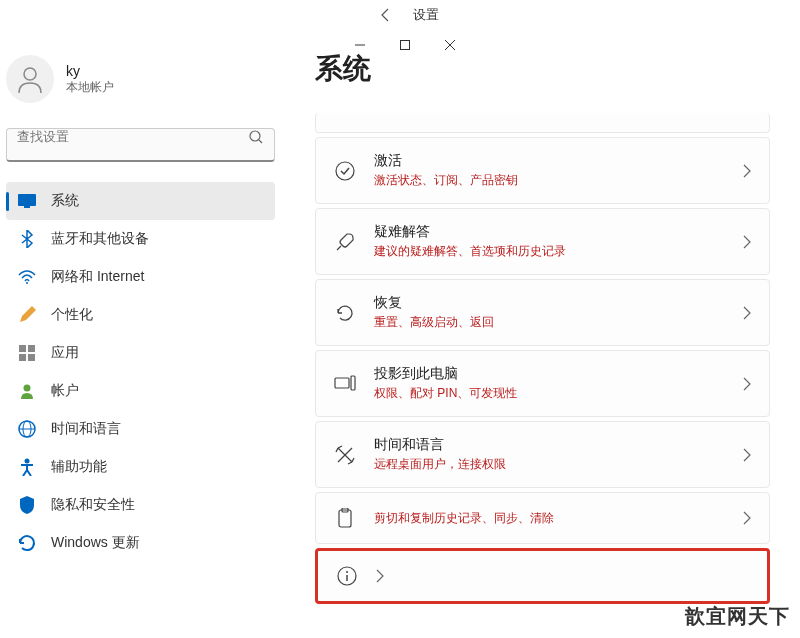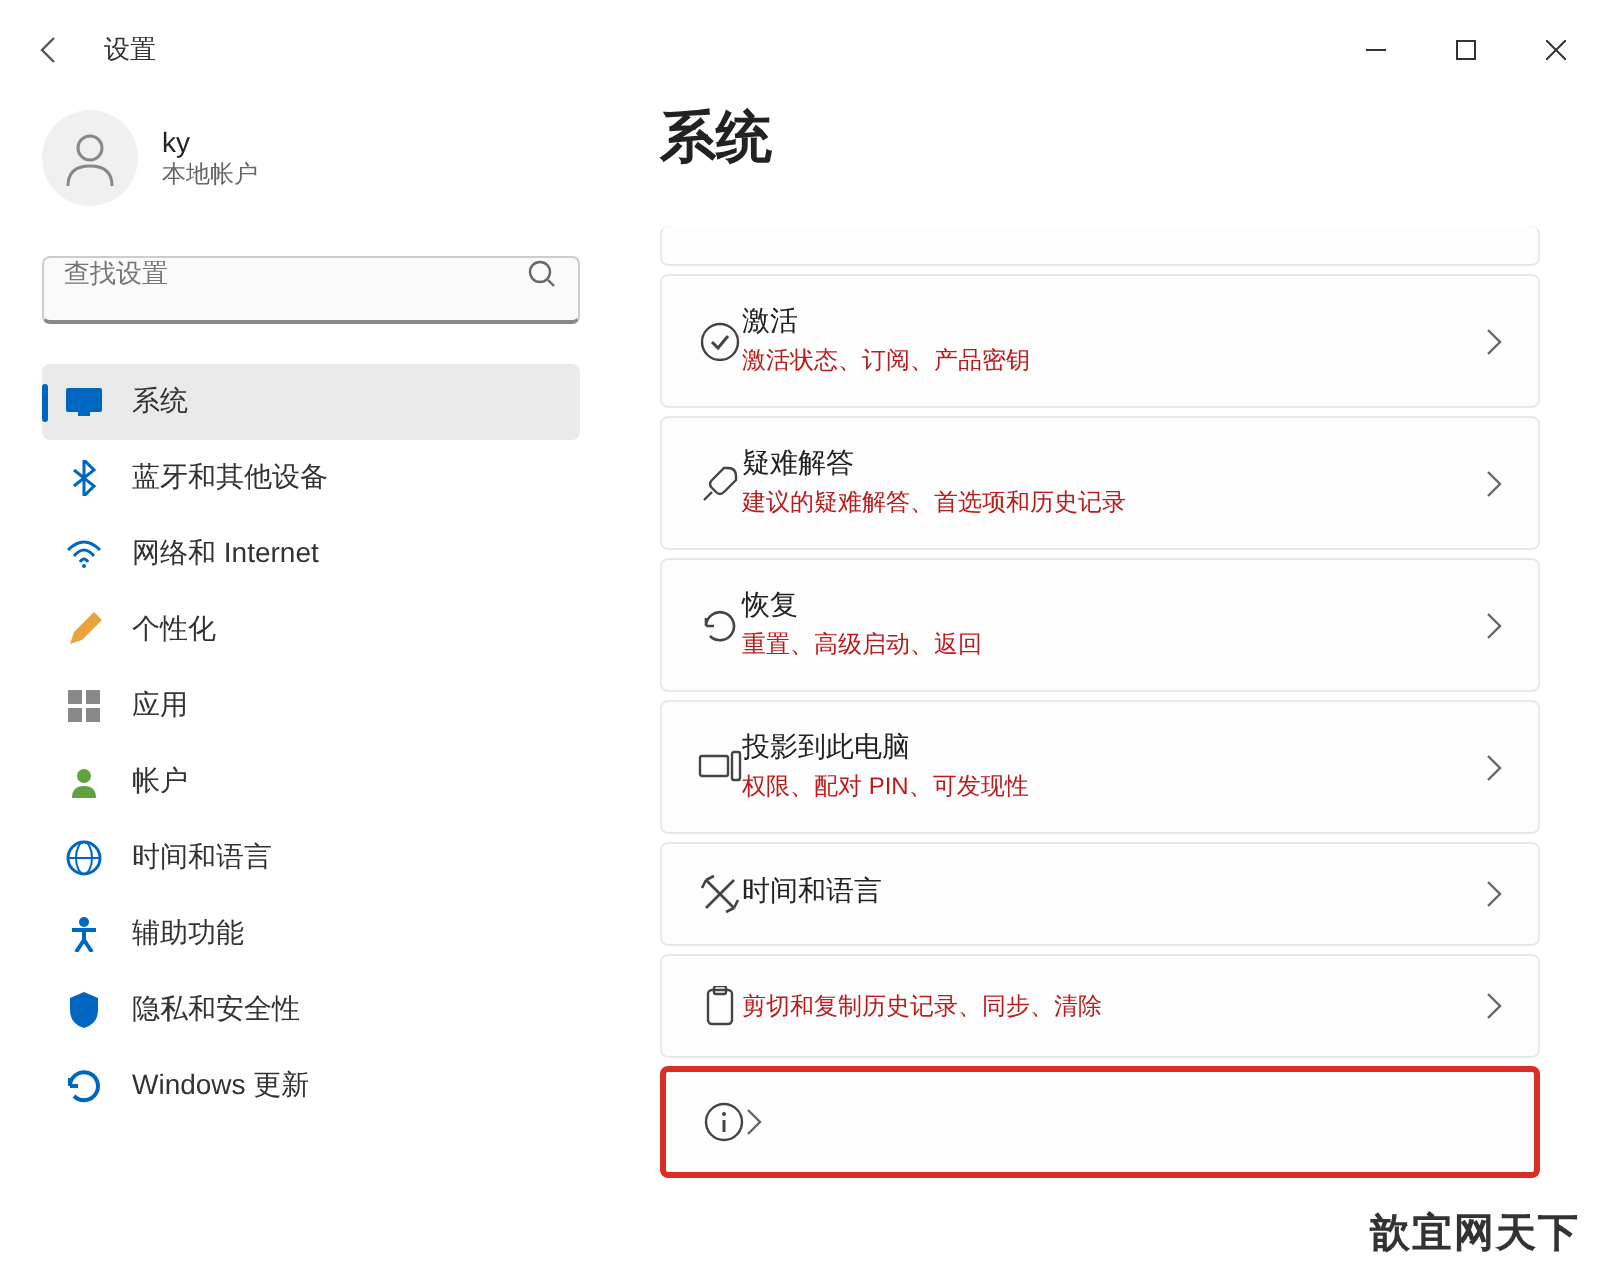--- a/index.html
+++ b/index.html
@@ -1,47 +1,47 @@
 <!DOCTYPE html>
 <html><head>
   <meta charset="utf-8">
   <style>
     * { margin: 0; padding: 0; box-sizing: border-box; font-family: "Segoe UI", "Microsoft YaHei", sans-serif; }
     body { width: 800px; height: 638px; background: #fff; overflow: hidden; position: relative; }
     
-    .titlebar { height: 40px; display: flex; align-items: flex-end; justify-content: space-between; padding: 0 0 0 10px; }
+    .titlebar { height: 40px; display: flex; align-items: center; justify-content: space-between; padding: 0 0 0 10px; flex-direction: column; }
     .titlebar-left { display: flex; align-items: center; gap: 12px; }
     .back-btn { width: 30px; height: 30px; display: flex; align-items: center; justify-content: center; cursor: pointer; }
     .title-text { font-size: 13px; color: #333; }
     .titlebar-right { display: flex; }
     .win-btn { width: 45px; height: 30px; display: flex; align-items: center; justify-content: center; cursor: pointer; }
     
     .main-container { display: flex; height: calc(100% - 40px); }
     
-    .sidebar { width: 290px; padding: 10px 15px 10px 6px; margin-left: 15px; }
+    .sidebar { width: 290px; padding: 10px 15px 10px 6px; }
     .user-section { display: flex; align-items: center; gap: 12px; margin-bottom: 20px; padding: 5px 0; }
     .avatar { width: 48px; height: 48px; border-radius: 50%; background: #f0f0f0; display: flex; align-items: center; justify-content: center; }
     .user-info .username { font-size: 14px; color: #222; font-weight: 500; }
     .user-info .account-type { font-size: 12px; color: #666; text-align: right; }
     
     .search-box { width: 100%; height: 34px; border: 1px solid #ccc; border-bottom: 2px solid #888; border-radius: 4px; display: flex; align-items: flex-start; padding: 0 10px; margin-bottom: 20px; background: #fafafa; }
     .search-box input { flex: 1; border: none; outline: none; background: transparent; font-size: 13px; color: #666; }
     .search-icon { width: 16px; height: 16px; }
     
     .nav-list { display: flex; flex-direction: column; }
     .nav-item { display: flex; align-items: center; gap: 15px; padding: 10px 12px; border-radius: 4px; cursor: pointer; font-size: 14px; color: #333; position: relative; }
     .nav-item.active { background: #eaeaea; }
     .nav-item.active::before { content: ''; position: absolute; left: 0; top: 25%; height: 50%; width: 3px; background: #0067c0; border-radius: 2px; }
     .nav-icon { width: 18px; height: 18px; display: flex; align-items: center; justify-content: center; flex-shrink: 0; }
     
     .content { flex: 1; padding: 10px 30px 10px 25px; overflow-y: auto; }
     .page-title { font-size: 28px; font-weight: 600; color: #222; margin-bottom: 25px; }
     
     .settings-list { display: flex; flex-direction: column; gap: 4px; }
-    .setting-item { display: flex; align-items: center; padding: 14px 18px; border: 1px solid #e8e8e8; border-radius: 4px; background: #fdfdfd; cursor: pointer; }
+    .setting-item { display: flex; align-items: center; gap: 18px; padding: 14px 18px; border: 1px solid #e8e8e8; border-radius: 4px; background: #fdfdfd; cursor: pointer; }
     .setting-item.partial { height: 20px; padding: 4px 18px; border-top: none; }
     .setting-icon { width: 22px; height: 22px; display: flex; align-items: center; justify-content: center; flex-shrink: 0; }
     .setting-text { flex: 1; }
     .setting-title { font-size: 14px; color: #222; margin-bottom: 2px; }
     .setting-desc { font-size: 12px; color: #b91c1c; }
     .chevron { flex-shrink: 0; }
     .highlighted { border: 3px solid #d93025 !important; }
     
     .watermark { position: absolute; bottom: 8px; right: 10px; font-size: 20px; font-weight: 600; color: #333; letter-spacing: 1px; font-family: Liberation Mono, monospace; }
   </style>
@@ -264,20 +264,21 @@
       <div class="setting-item">
         <span class="setting-icon">
             <svg width="20" height="20" viewBox="0 0 20 20">
               <line x1="3" y1="3" x2="17" y2="17" stroke="#444" stroke-width="1.3"></line>
               <line x1="17" y1="3" x2="3" y2="17" stroke="#444" stroke-width="1.3"></line>
               <path d="M3 3 L1 7 M3 3 L7 1 M17 17 L13 19 M17 17 L19 13" stroke="#444" stroke-width="1.3" fill="none"></path>
             </svg>
           </span>
         <div class="setting-text">
           <div class="setting-title">时间和语言</div>
+          <div class="setting-desc">远程桌面用户，连接权限</div>
         </div>
         <svg class="chevron" width="8" height="14" viewBox="0 0 8 14">
             <path d="M1 1 L7 7 L1 13" stroke="#666" stroke-width="1.2" fill="none"></path>
           </svg>
       </div>
 
       <div class="setting-item">
         <span class="setting-icon">
             <svg width="16" height="20" viewBox="0 0 16 20">
               <rect x="2" y="2" width="12" height="17" rx="2" fill="none" stroke="#444" stroke-width="1.2"></rect>

